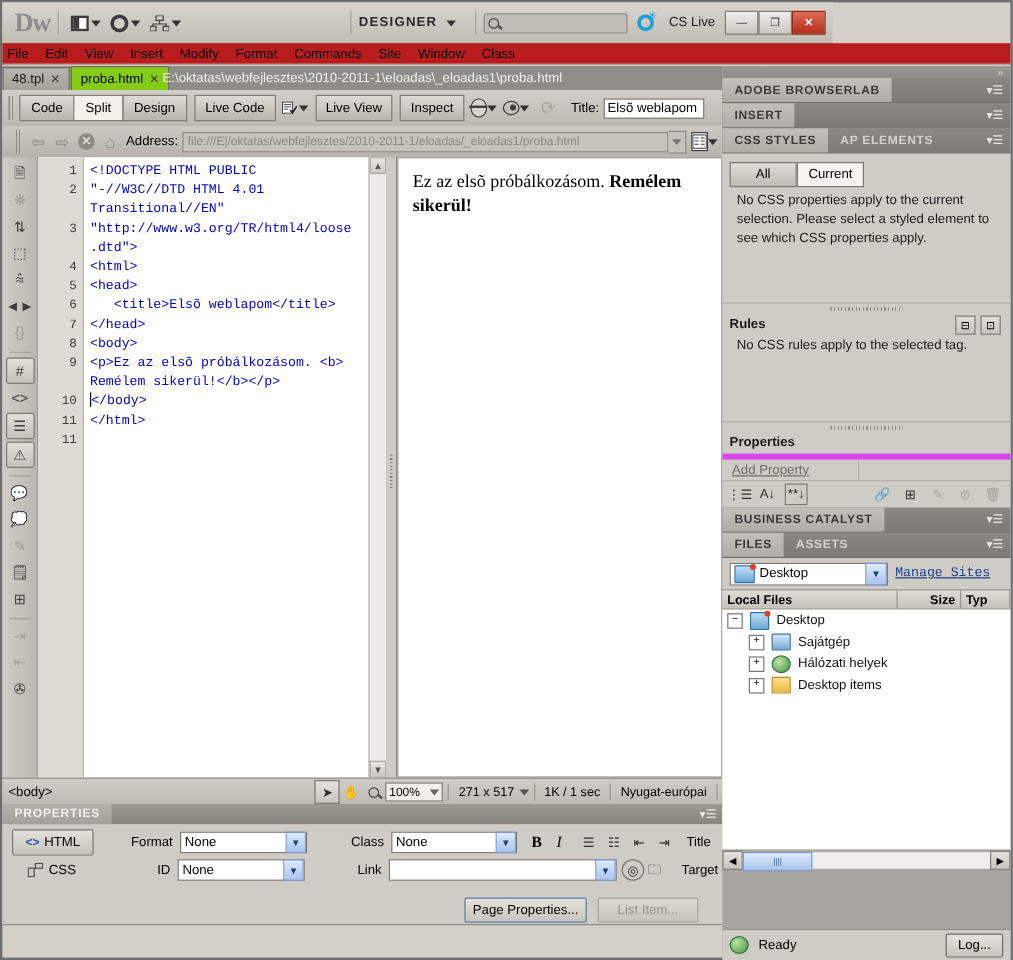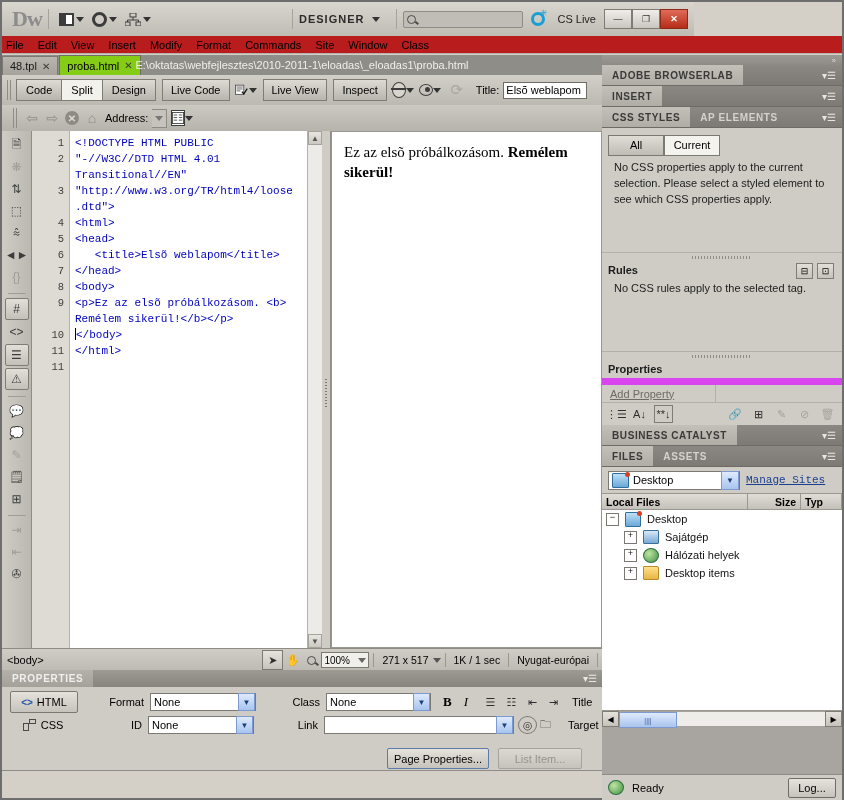--- a/index.html
+++ b/index.html
@@ -199,21 +199,21 @@
     background:linear-gradient(#e0ddd6,#bfbcb5);}
   .acbtn.on{background:#f5f3ee;}
   .sec-title{font-size:11px;font-weight:bold;padding:3px 6px;color:#1c1c1c;}
   .sec-body{font-size:11px;padding:2px 10px 6px 12px;line-height:1.45;color:#1c1c1c;}
   .secbar{height:8px;display:flex;align-items:center;justify-content:center;
     border-top:1px solid #b3b0a9;}
   .dots{width:60px;height:3px;background:repeating-linear-gradient(90deg,#8f8c85 0 1px,transparent 1px 3px);}
   .rules-ico{position:absolute;right:8px;display:flex;gap:4px;}
   .mini-ico{width:15px;height:14px;border:1px solid #7f7c76;background:linear-gradient(#e2dfd8,#c6c3bc);
     display:flex;align-items:center;justify-content:center;font-size:9px;}
-  .addprop{height:17px;display:flex;border-top:7px solid #d946ef;border-bottom:1px solid #b3b0a9;
+  .addprop{height:17px;display:flex;border-top:5px solid #d946ef;border-bottom:1px solid #b3b0a9;
     background:#cfccc5;}
   .addprop .l{width:105px;border-right:1px solid #b3b0a9;display:flex;align-items:center;
     padding-left:8px;font-size:11px;color:#6e6b66;text-decoration:underline;}
   .proprow{height:22px;display:flex;align-items:center;padding:0 6px;gap:6px;}
 
   
   .filesbody{background:#cfccc5;}
   .siterow{height:26px;display:flex;align-items:center;padding:0 6px;gap:6px;}
   .sitesel{width:132px;height:19px;background:#fff;border:1px solid #7c7974;display:flex;
     align-items:center;gap:4px;padding-left:3px;box-sizing:border-box;font-size:11px;}
@@ -359,20 +359,21 @@
   <div class="addrbar">
     <div style="width:6px"></div>
     <div class="grip"></div>
     <div class="navico">⇦</div>
     <div class="navico">⇨</div>
     <div class="navico">
         <span class="stopico">✕</span>
       </div>
     <div class="navico">⌂</div>
     <span class="addr-lbl">Address:</span>
+    <div class="addr-input">file:///E|/oktatas/webfejlesztes/2010-2011-1/eloadas/_eloadas1/proba.html</div>
     <div class="addr-dd">
       <span class="caret" style="border-top-color:#777"></span>
     </div>
     <div class="addr-x">
       <svg class="listico" viewBox="0 0 14 14">
         <rect x="0.5" y="0.5" width="13" height="13" fill="#fff" stroke="#3d3d3d"></rect>
         <path d="M2 3.5h4 M2 6.5h4 M2 9.5h4 M8 3.5h4 M8 6.5h4 M8 9.5h4" stroke="#3d3d3d"></path>
       </svg>
       <span class="caret"></span>
     </div>

